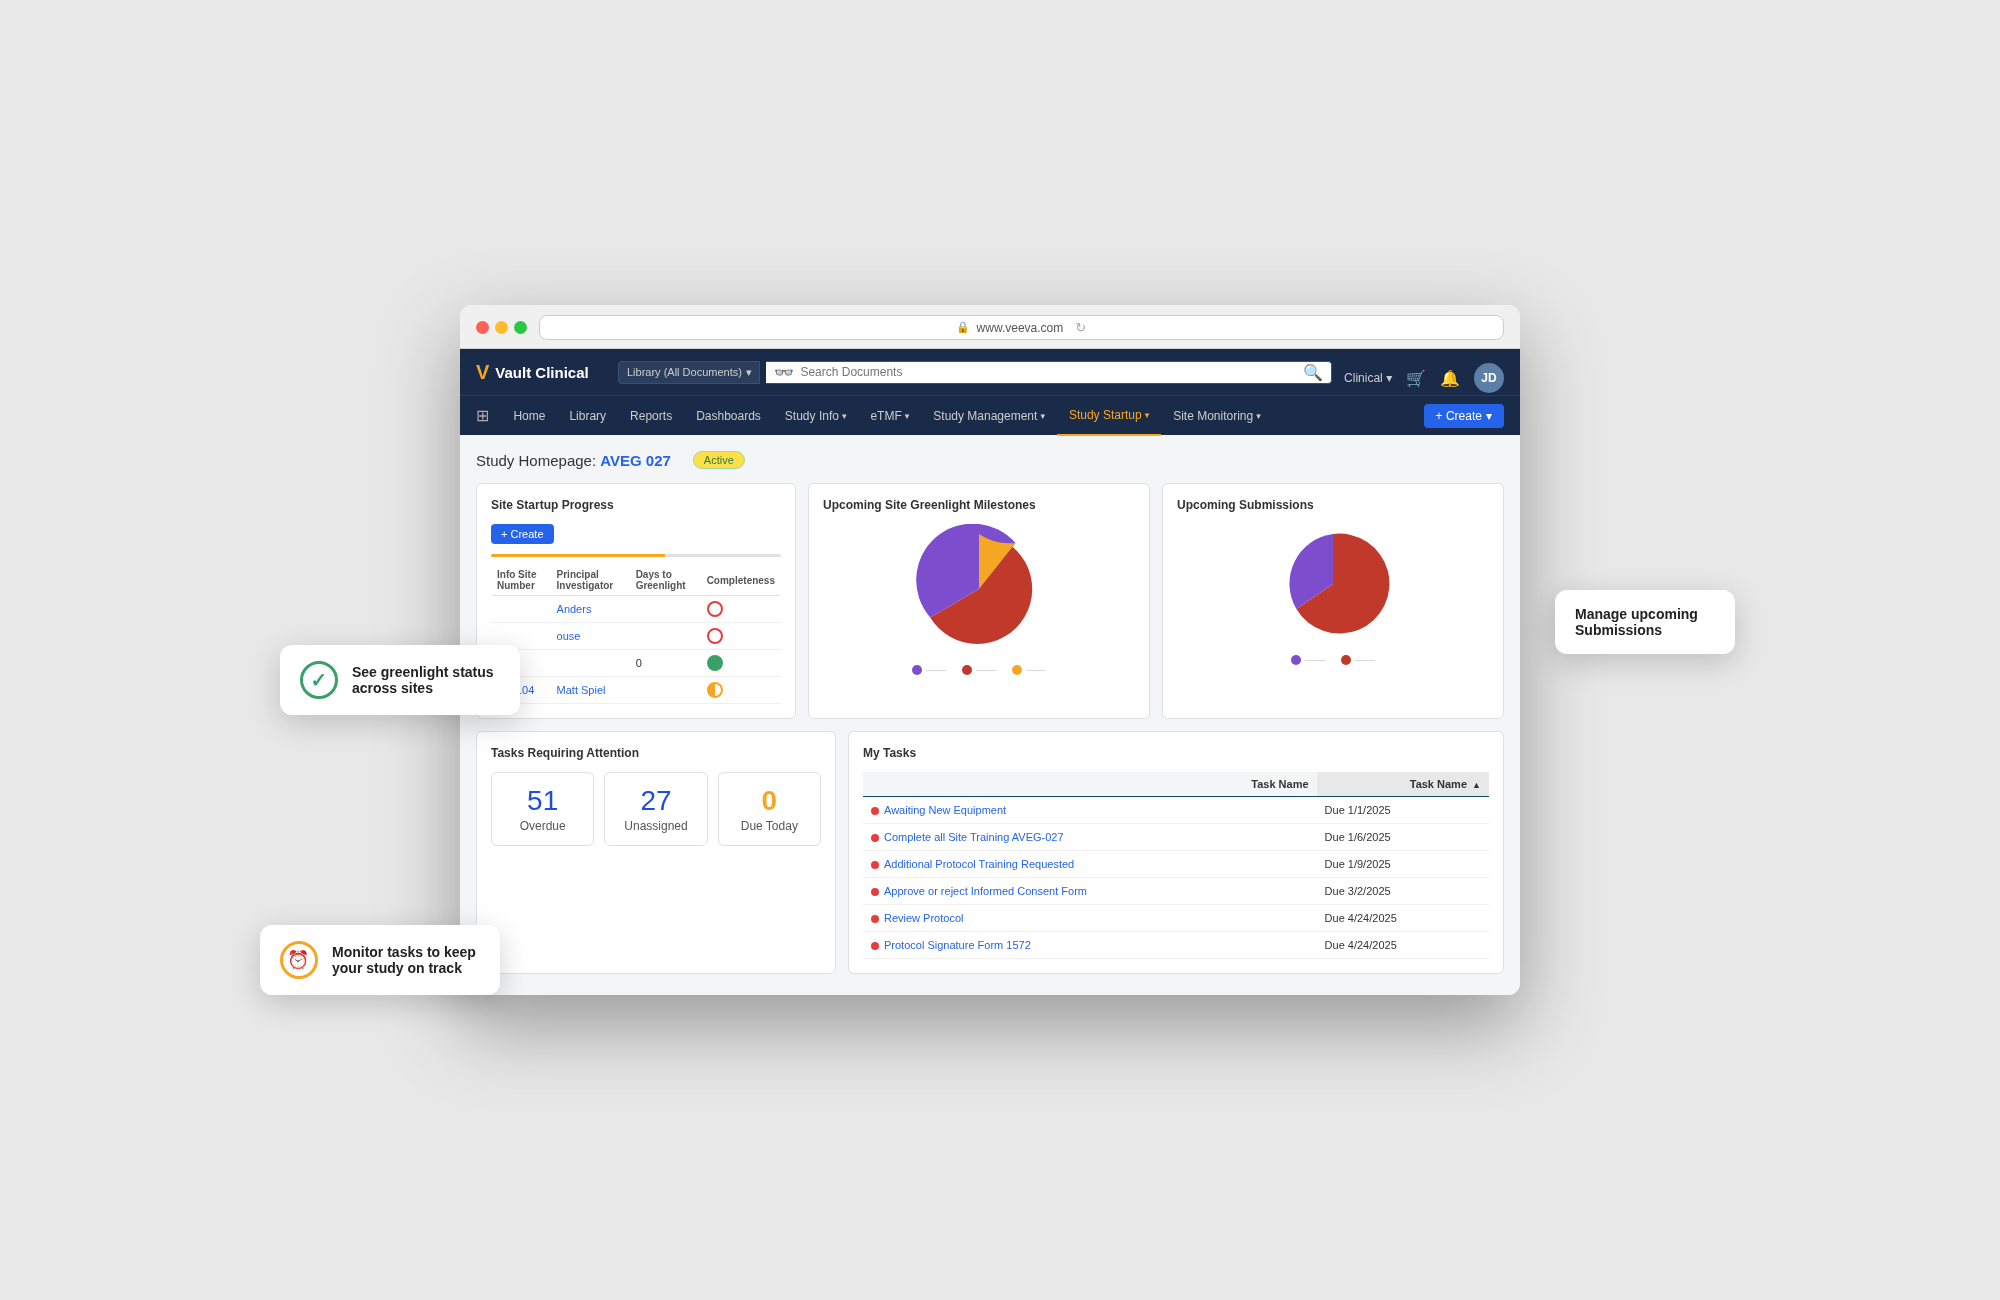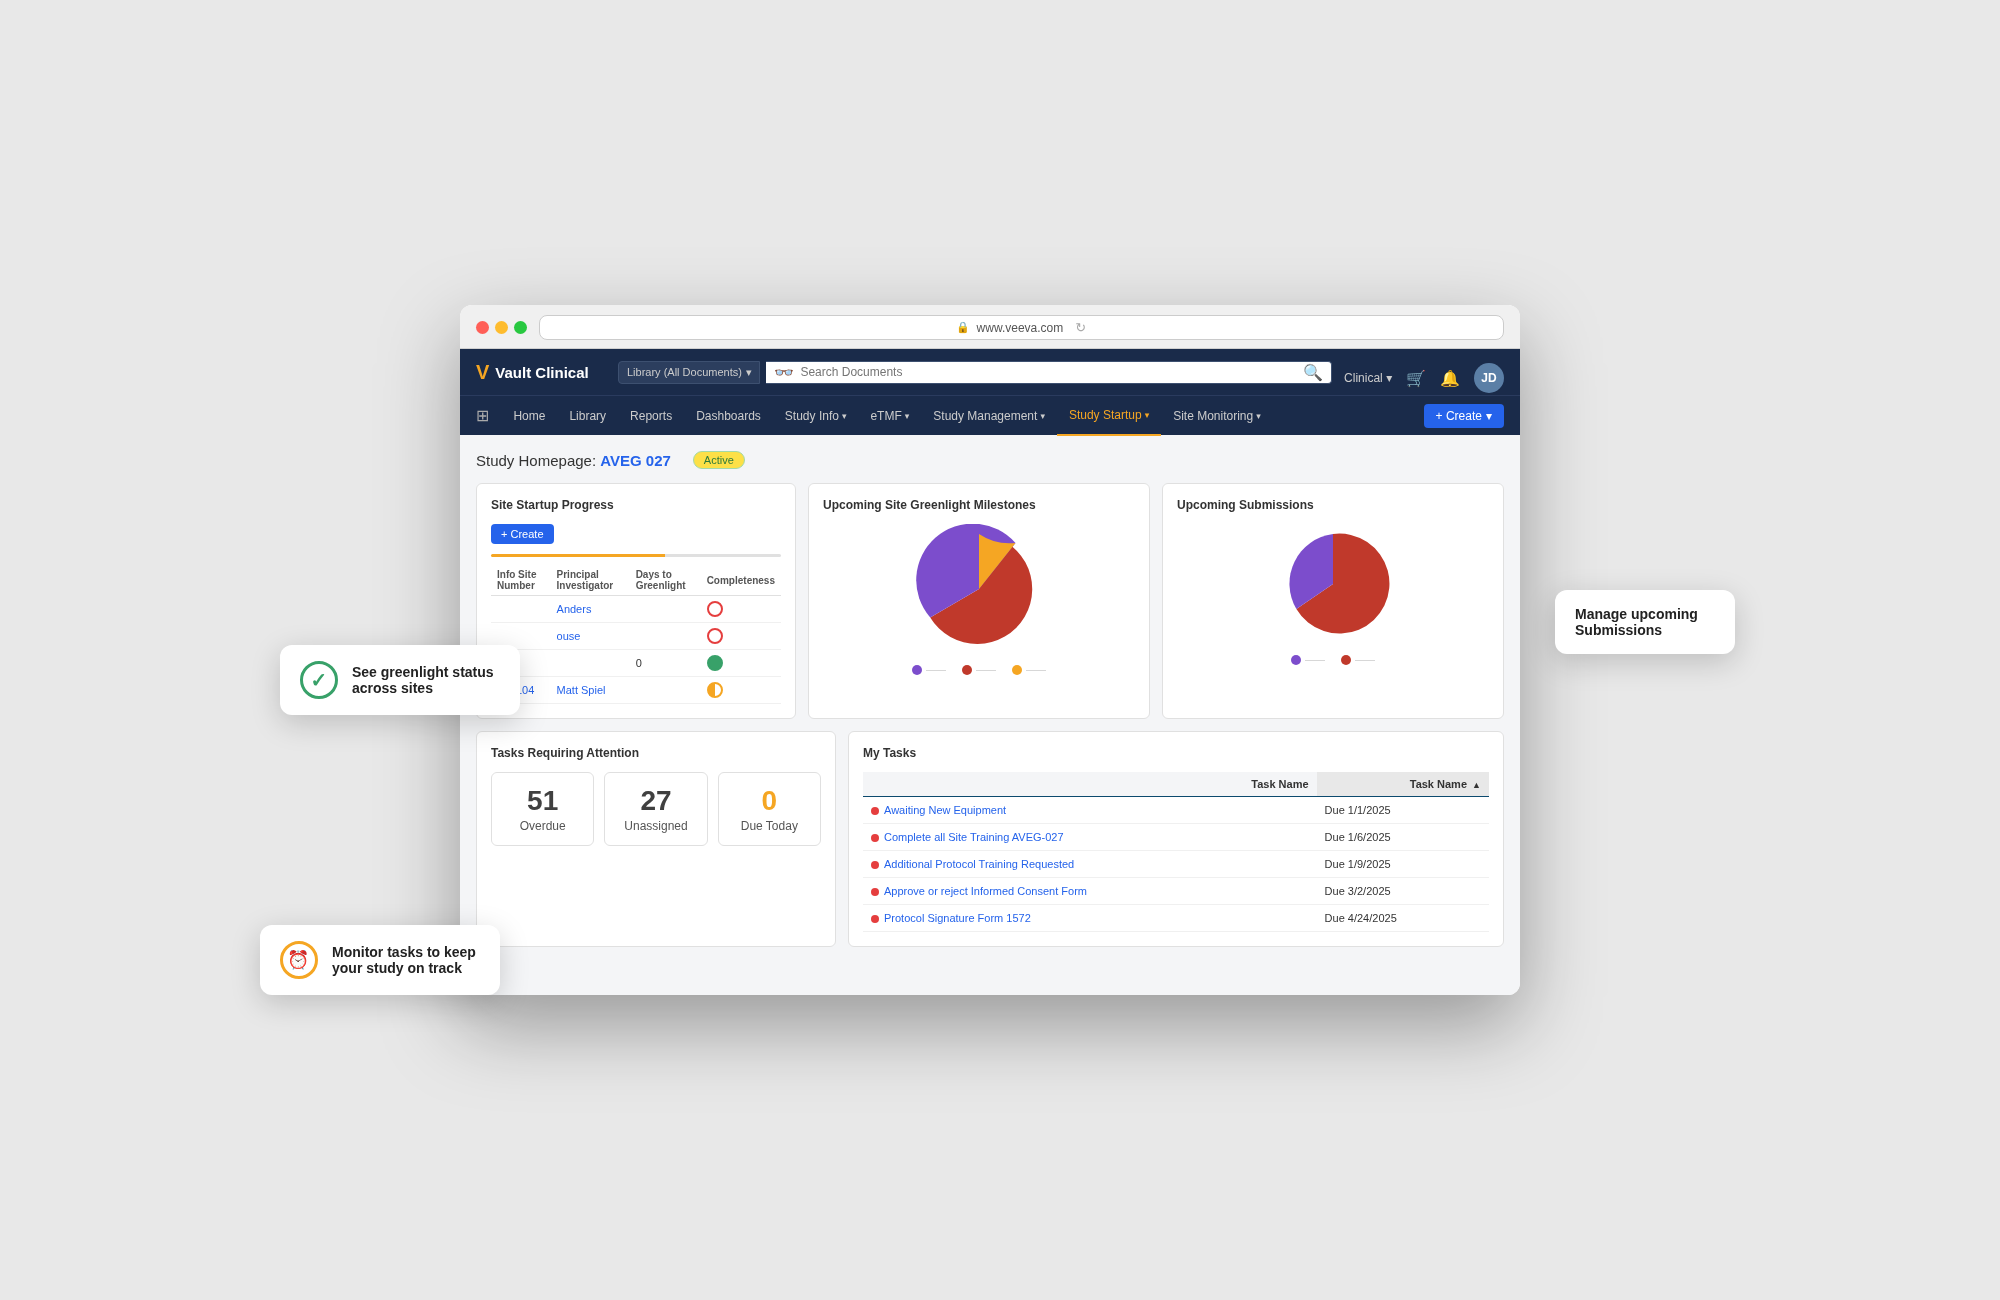--- a/index.html
+++ b/index.html
@@ -371,23 +371,23 @@
 
     .task-stat-box {
       flex: 1;
       border: 1px solid #e0e0e0;
       border-radius: 6px;
       padding: 12px;
       text-align: center;
     }
 
     .stat-number-red {
-      color: #404040;
+      color: #1d4ed8;
       font-size: 28px;
-      font-weight: 700;
+      font-weight: 400;
       display: block;
     }
 
     .stat-number-orange {
       color: #f5a623;
       font-size: 28px;
       font-weight: 700;
       display: block;
     }
 
@@ -760,20 +760,24 @@
                 </tr>
                 <tr>
                   <td><span class="task-dot"></span><span class="link-blue">Additional Protocol Training Requested</span></td>
                   <td class="task-due-red">Due 1/9/2025</td>
                 </tr>
                 <tr>
                   <td><span class="task-dot"></span><span class="link-blue">Approve or reject Informed Consent Form</span></td>
                   <td class="task-due-gray">Due 3/2/2025</td>
                 </tr>
                 <tr>
+                  <td><span class="task-dot"></span><span class="link-blue">Review Protocol</span></td>
+                  <td class="task-due-gray">Due 4/24/2025</td>
+                </tr>
+                <tr>
                   <td><span class="task-dot"></span><span class="link-blue">Protocol Signature Form 1572</span></td>
                   <td class="task-due-gray">Due 4/24/2025</td>
                 </tr>
               </tbody>
             </table>
           </div>
         </div>
 
       </div>
     </div>

